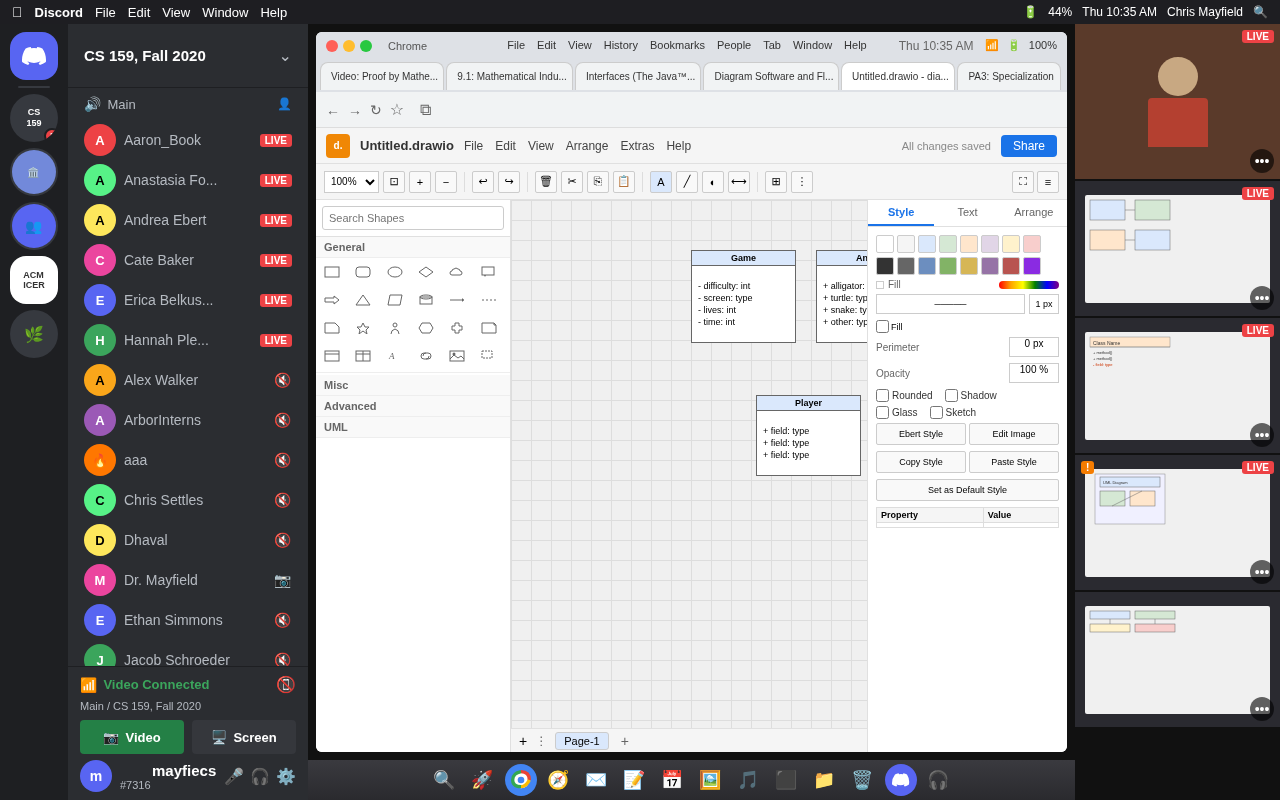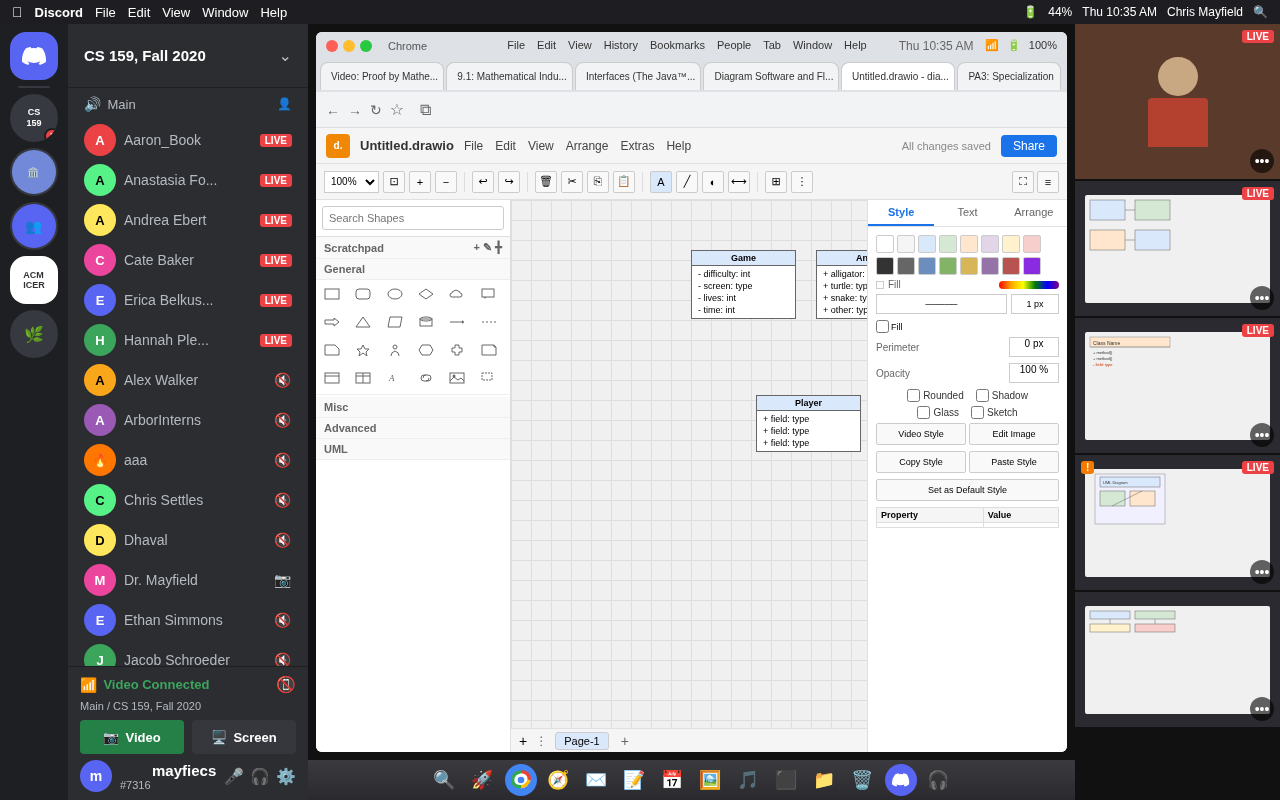--- a/index.html
+++ b/index.html
@@ -432,21 +432,21 @@
       font-size: 9px;
     }
     .uml-class-header {
       background: #dae8fc;
       border-bottom: 1px solid #666;
       padding: 2px 4px;
       text-align: center;
       font-weight: 600;
     }
     .uml-class-body {
-      padding: 2px 4px;
+      padding: 14px 4px;
     }
     .uml-field { padding: 1px 2px; }
 
     
     .right-panel {
       width: 200px;
       background: #fff;
       border-left: 1px solid #e0e0e0;
       display: flex;
       flex-direction: column;
@@ -470,21 +470,21 @@
       color: #1a73e8;
       border-bottom-color: #1a73e8;
       font-weight: 600;
     }
     .right-panel-content { padding: 8px; overflow-y: auto; font-size: 10px; }
     .color-row { display: flex; gap: 3px; margin-bottom: 4px; }
     .color-swatch { width: 18px; height: 18px; border: 1px solid #ccc; cursor: pointer; border-radius: 2px; }
     .property-row { display: flex; align-items: center; justify-content: space-between; margin-bottom: 6px; }
     .property-label { color: #666; font-size: 10px; }
     .property-input { width: 50px; height: 20px; border: 1px solid #ccc; font-size: 10px; text-align: center; }
-    .checkbox-row { display: flex; gap: 12px; margin-bottom: 4px; justify-content: center; }
+    .checkbox-row { display: flex; gap: 12px; margin-bottom: 4px; }
     .checkbox-item { display: flex; align-items: center; gap: 3px; font-size: 10px; color: #333; }
     .style-buttons { display: flex; gap: 3px; margin-bottom: 6px; }
     .style-btn { flex: 1; height: 22px; border: 1px solid #ccc; background: #f9f9f9; font-size: 9px; cursor: pointer; border-radius: 2px; }
     .property-table { width: 100%; border-collapse: collapse; margin-top: 4px; }
     .property-table th { background: #f5f5f5; font-size: 9px; text-align: left; padding: 2px 4px; border: 1px solid #ddd; }
     .property-table td { font-size: 9px; padding: 2px 4px; border: 1px solid #ddd; }
 
     
     .canvas-footer {
       position: absolute;
@@ -955,24 +955,20 @@
               </div>
             </div>
 
             <div class="drawio-body">
 
               <div class="shapes-panel">
                 <div class="shapes-search">
                   <input type="text" placeholder="Search Shapes" style="">
                 </div>
                 <div class="shapes-section-title">
-                  <span>Scratchpad</span>
-                  <span>+ ✎ ╋</span>
-                </div>
-                <div class="shapes-section-title">
                   <span>General</span>
                 </div>
                 <div class="shapes-grid">
 
                   <div class="shape-item">
                       <svg width="16" height="12">
                         <rect x="1" y="1" width="14" height="10" fill="none" stroke="#666" stroke-width="1"></rect>
                       </svg>
                     </div>
                   <div class="shape-item">
@@ -1188,21 +1184,21 @@
                   <div style="display:flex;align-items:center;gap:4px;margin:4px 0;">
                     <div style="width:8px;height:8px;border:1px solid #ccc;background:#fff;"></div>
                     <span style="color:#666;font-size:10px;">Fill</span>
                     <div style="margin-left:auto;display:flex;align-items:center;gap:2px;">
                       <div style="width:60px;height:8px;background:linear-gradient(to right, red,orange,yellow,green,blue,purple);border-radius:4px;"></div>
                     </div>
                   </div>
 
                   <div style="display:flex;gap:4px;margin-bottom:6px;">
                     <div style="flex:1;height:20px;border:1px solid #ccc;font-size:9px;display:flex;align-items:center;justify-content:center;">─────</div>
-                    <div style="width:48px;height:20px;border:1px solid #ccc;font-size:9px;display:flex;align-items:center;justify-content:center;">1 px</div>
+                    <div style="width:30px;height:20px;border:1px solid #ccc;font-size:9px;display:flex;align-items:center;justify-content:center;">1 px</div>
                   </div>
 
                   <div style="display:flex;align-items:center;justify-content:space-between;margin-bottom:4px;">
                     <label style="font-size:9px;display:flex;align-items:center;gap:2px;">
                       <input type="checkbox" style=""> Fill
                     </label>
                   </div>
 
                   <div class="property-row">
                     <span class="property-label">Perimeter</span>
@@ -1229,21 +1225,21 @@
                       <input type="checkbox" style="">
                       <span>Glass</span>
                     </label>
                     <label class="checkbox-item">
                       <input type="checkbox" style="">
                       <span>Sketch</span>
                     </label>
                   </div>
 
                   <div class="style-buttons">
-                    <button class="style-btn">Video Style</button>
+                    <button class="style-btn">Ebert Style</button>
                     <button class="style-btn">Edit Image</button>
                   </div>
                   <div class="style-buttons">
                     <button class="style-btn">Copy Style</button>
                     <button class="style-btn">Paste Style</button>
                   </div>
                   <div class="style-buttons">
                     <button class="style-btn" style="flex:unset;width:100%;">Set as Default Style</button>
                   </div>
 

